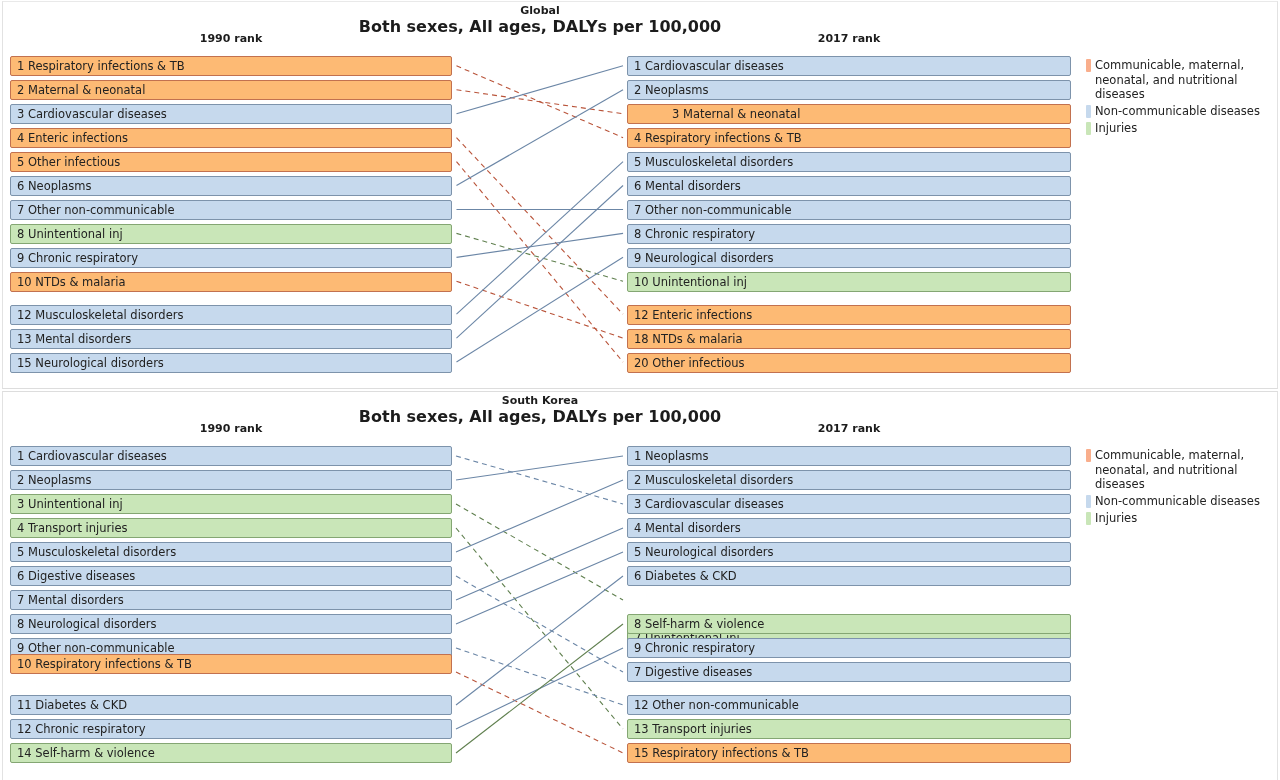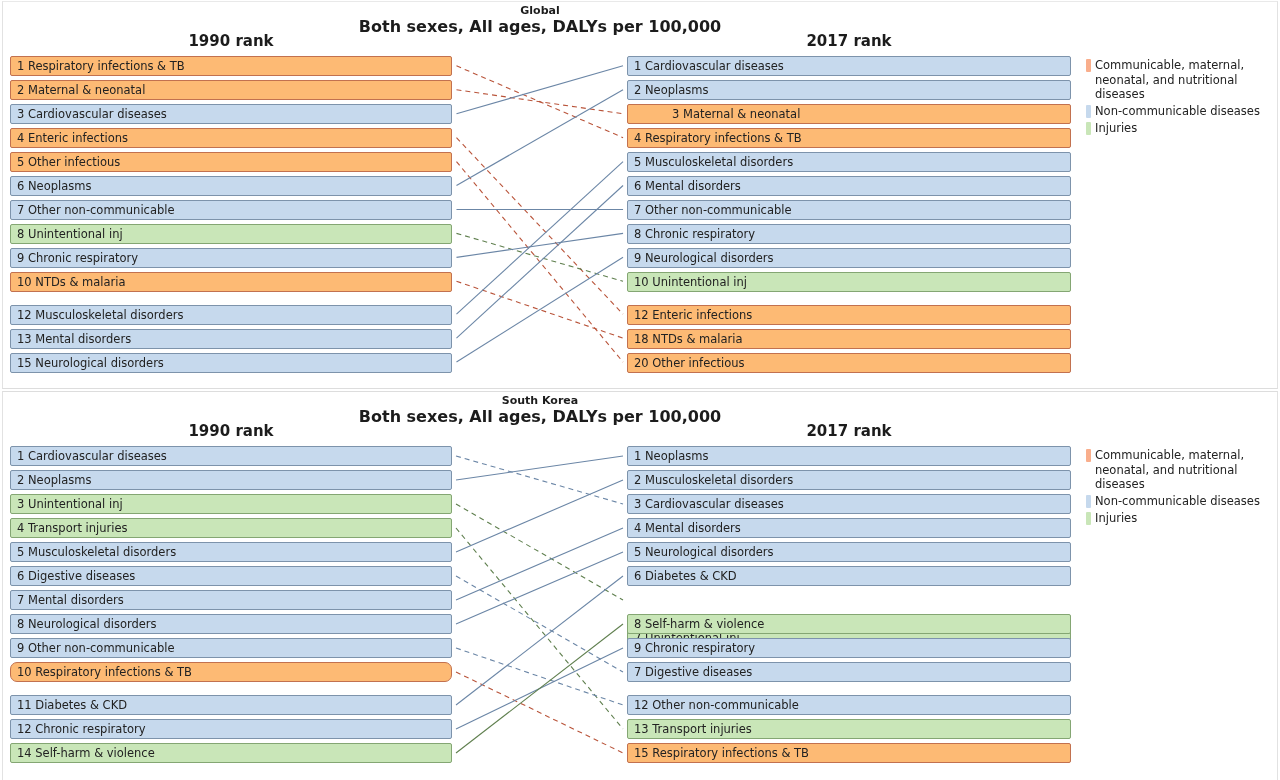--- a/index.html
+++ b/index.html
@@ -11,21 +11,21 @@
   #panel-korea{top:390px;height:390px;}
 
   .panel-frame{position:absolute;left:2px;top:1px;right:2px;bottom:0;border-left:1px solid #e2e2e2;border-right:1px solid #e2e2e2;box-sizing:border-box;}
   #panel-global .panel-frame{border-bottom:1px solid #dddddd;border-top:1px solid #e9e9e9;}
   #panel-korea .panel-frame{border-top:1px solid #dddddd;}
 
   .title-block{position:absolute;left:0;width:1080px;top:4px;text-align:center;line-height:1.22;}
   .title-main{font-size:11px;font-weight:bold;color:#1c1c1c;}
   .title-sub{font-size:16px;font-weight:bold;color:#1c1c1c;}
 
-  .col-head{position:absolute;font-size:15px;font-weight:bold;color:#1c1c1c;text-align:center;}
+  .col-head{position:absolute;font-size:11px;font-weight:bold;color:#1c1c1c;text-align:center;}
   .col-head.left{left:10px;width:442px;}
   .col-head.right{left:627px;width:444px;}
 
   .rank-box{position:absolute;box-sizing:border-box;border-radius:2px;border:1px solid #9a9a9a;height:20px;
             font-size:11.5px;line-height:18px;padding-left:6px;color:#222;white-space:nowrap;overflow:hidden;}
   .rank-box.left{left:10px;width:442px;}
   .rank-box.right{left:627px;width:444px;}
   .cat-comm{background:#fdba74;border-color:#c2714f;}
   .cat-ncd{background:#c6d9ed;border-color:#7d93ab;}
   .cat-inj{background:#c9e6b8;border-color:#84a673;}
@@ -149,21 +149,21 @@
     <div id="boxes-korea">
         <div class="rank-box left cat-ncd" style="top: 56px;"><span>1 Cardiovascular diseases</span></div>
         <div class="rank-box left cat-ncd" style="top: 80px;"><span>2 Neoplasms</span></div>
         <div class="rank-box left cat-inj" style="top: 104px;"><span>3 Unintentional inj</span></div>
         <div class="rank-box left cat-inj" style="top: 128px;"><span>4 Transport injuries</span></div>
         <div class="rank-box left cat-ncd" style="top: 152px;"><span>5 Musculoskeletal disorders</span></div>
         <div class="rank-box left cat-ncd" style="top: 176px;"><span>6 Digestive diseases</span></div>
         <div class="rank-box left cat-ncd" style="top: 200px;"><span>7 Mental disorders</span></div>
         <div class="rank-box left cat-ncd" style="top: 224px;"><span>8 Neurological disorders</span></div>
         <div class="rank-box left cat-ncd" style="top: 248px;"><span>9 Other non-communicable</span></div>
-        <div class="rank-box left cat-comm" style="top: 272px; border-radius: 7px;"><span>10 Respiratory infections &amp; TB</span></div>
+        <div class="rank-box left cat-comm" style="top: 264px;"><span>10 Respiratory infections &amp; TB</span></div>
         <div class="rank-box left cat-ncd" style="top: 305px;"><span>11 Diabetes &amp; CKD</span></div>
         <div class="rank-box left cat-ncd" style="top: 329px;"><span>12 Chronic respiratory</span></div>
         <div class="rank-box left cat-inj" style="top: 353px;"><span>14 Self-harm &amp; violence</span></div>
         <div class="rank-box right cat-ncd" style="top: 56px;"><span>1 Neoplasms</span></div>
         <div class="rank-box right cat-ncd" style="top: 80px;"><span>2 Musculoskeletal disorders</span></div>
         <div class="rank-box right cat-ncd" style="top: 104px;"><span>3 Cardiovascular diseases</span></div>
         <div class="rank-box right cat-ncd" style="top: 128px;"><span>4 Mental disorders</span></div>
         <div class="rank-box right cat-ncd" style="top: 152px;"><span>5 Neurological disorders</span></div>
         <div class="rank-box right cat-ncd" style="top: 176px;"><span>6 Diabetes &amp; CKD</span></div>
         <div class="rank-box right cat-inj" style="top: 206px; margin-top: 32px;"><span>7 Unintentional inj</span></div>

